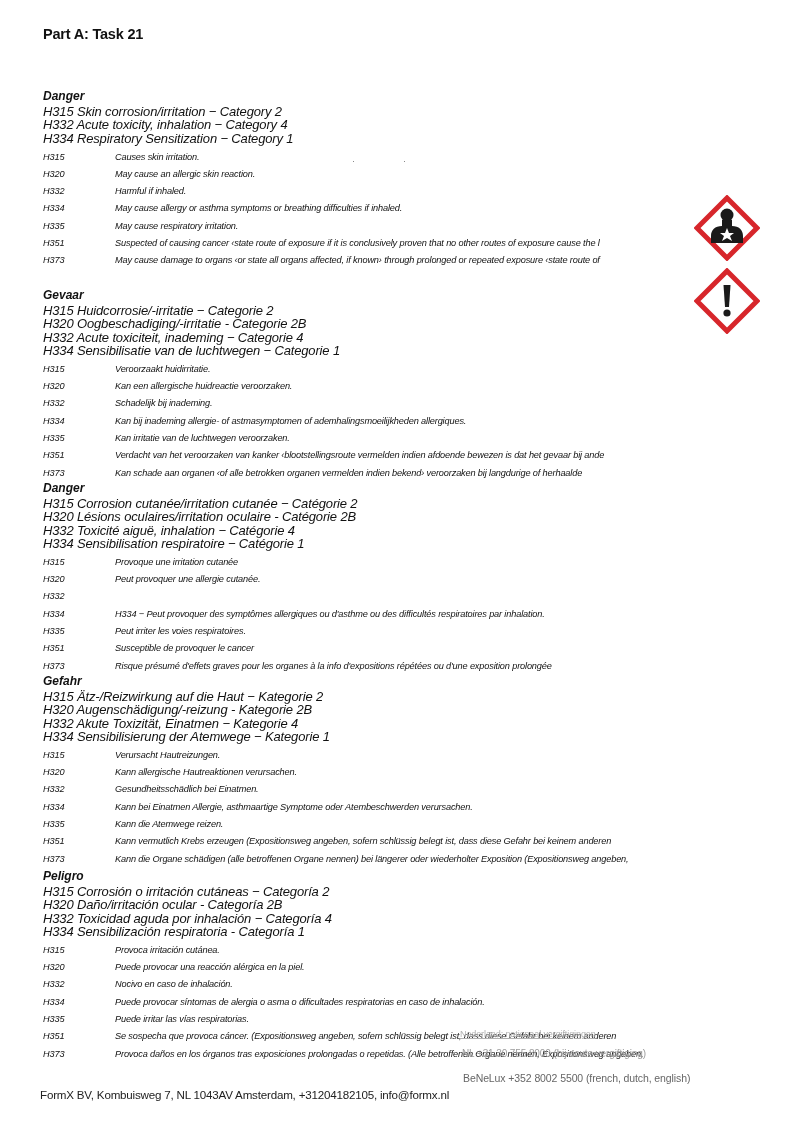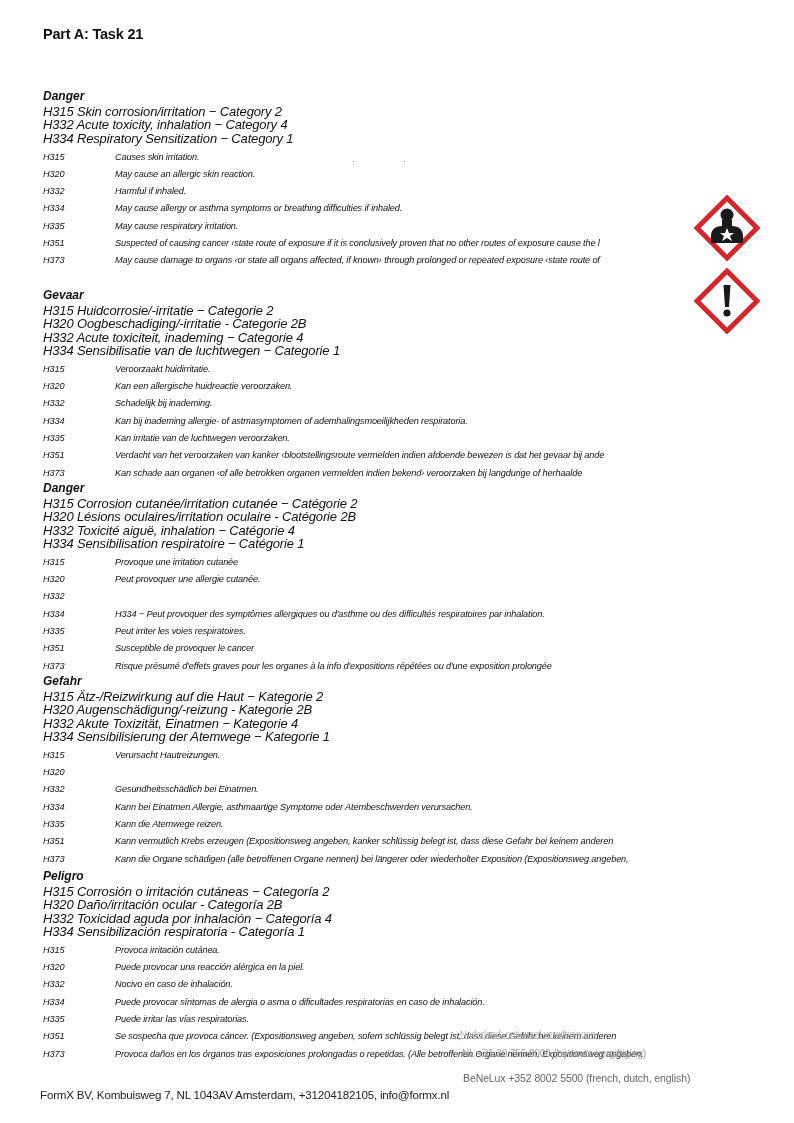--- a/index.html
+++ b/index.html
@@ -87,21 +87,21 @@
     <div class="stmt">
         <span class="code">H320</span>
         <span class="text">Kan een allergische huidreactie veroorzaken.</span>
       </div>
     <div class="stmt">
         <span class="code">H332</span>
         <span class="text">Schadelijk bij inademing.</span>
       </div>
     <div class="stmt">
         <span class="code">H334</span>
-        <span class="text">Kan bij inademing allergie- of astmasymptomen of ademhalingsmoeilijkheden respiratoria.</span>
+        <span class="text">Kan bij inademing allergie- of astmasymptomen of ademhalingsmoeilijkheden allergiques.</span>
       </div>
     <div class="stmt">
         <span class="code">H335</span>
         <span class="text">Kan irritatie van de luchtwegen veroorzaken.</span>
       </div>
     <div class="stmt">
         <span class="code">H351</span>
         <span class="text">Verdacht van het veroorzaken van kanker ‹blootstellingsroute vermelden indien afdoende bewezen is dat het gevaar bij ande</span>
       </div>
     <div class="stmt">
@@ -154,36 +154,37 @@
   <div class="class-line">H320 Augenschädigung/-reizung - Kategorie 2B</div>
   <div class="class-line">H332 Akute Toxizität, Einatmen − Kategorie 4</div>
   <div class="class-line">H334 Sensibilisierung der Atemwege − Kategorie 1</div>
   <div class="stmts">
     <div class="stmt">
         <span class="code">H315</span>
         <span class="text">Verursacht Hautreizungen.</span>
       </div>
     <div class="stmt">
         <span class="code">H320</span>
+        <span class="text">Kann allergische Hautreaktionen verursachen.</span>
       </div>
     <div class="stmt">
         <span class="code">H332</span>
         <span class="text">Gesundheitsschädlich bei Einatmen.</span>
       </div>
     <div class="stmt">
         <span class="code">H334</span>
         <span class="text">Kann bei Einatmen Allergie, asthmaartige Symptome oder Atembeschwerden verursachen.</span>
       </div>
     <div class="stmt">
         <span class="code">H335</span>
         <span class="text">Kann die Atemwege reizen.</span>
       </div>
     <div class="stmt">
         <span class="code">H351</span>
-        <span class="text">Kann vermutlich Krebs erzeugen (Expositionsweg angeben, kanker schlüssig belegt ist, dass diese Gefahr bei keinem anderen</span>
+        <span class="text">Kann vermutlich Krebs erzeugen (Expositionsweg angeben, sofern schlüssig belegt ist, dass diese Gefahr bei keinem anderen</span>
       </div>
     <div class="stmt">
         <span class="code">H373</span>
         <span class="text">Kann die Organe schädigen (alle betroffenen Organe nennen) bei längerer oder wiederholter Exposition (Expositionsweg angeben,</span>
       </div>
   </div>
 </div>
 
 <div class="section" style="top:869px">
   <div class="section-head">Peligro</div>

